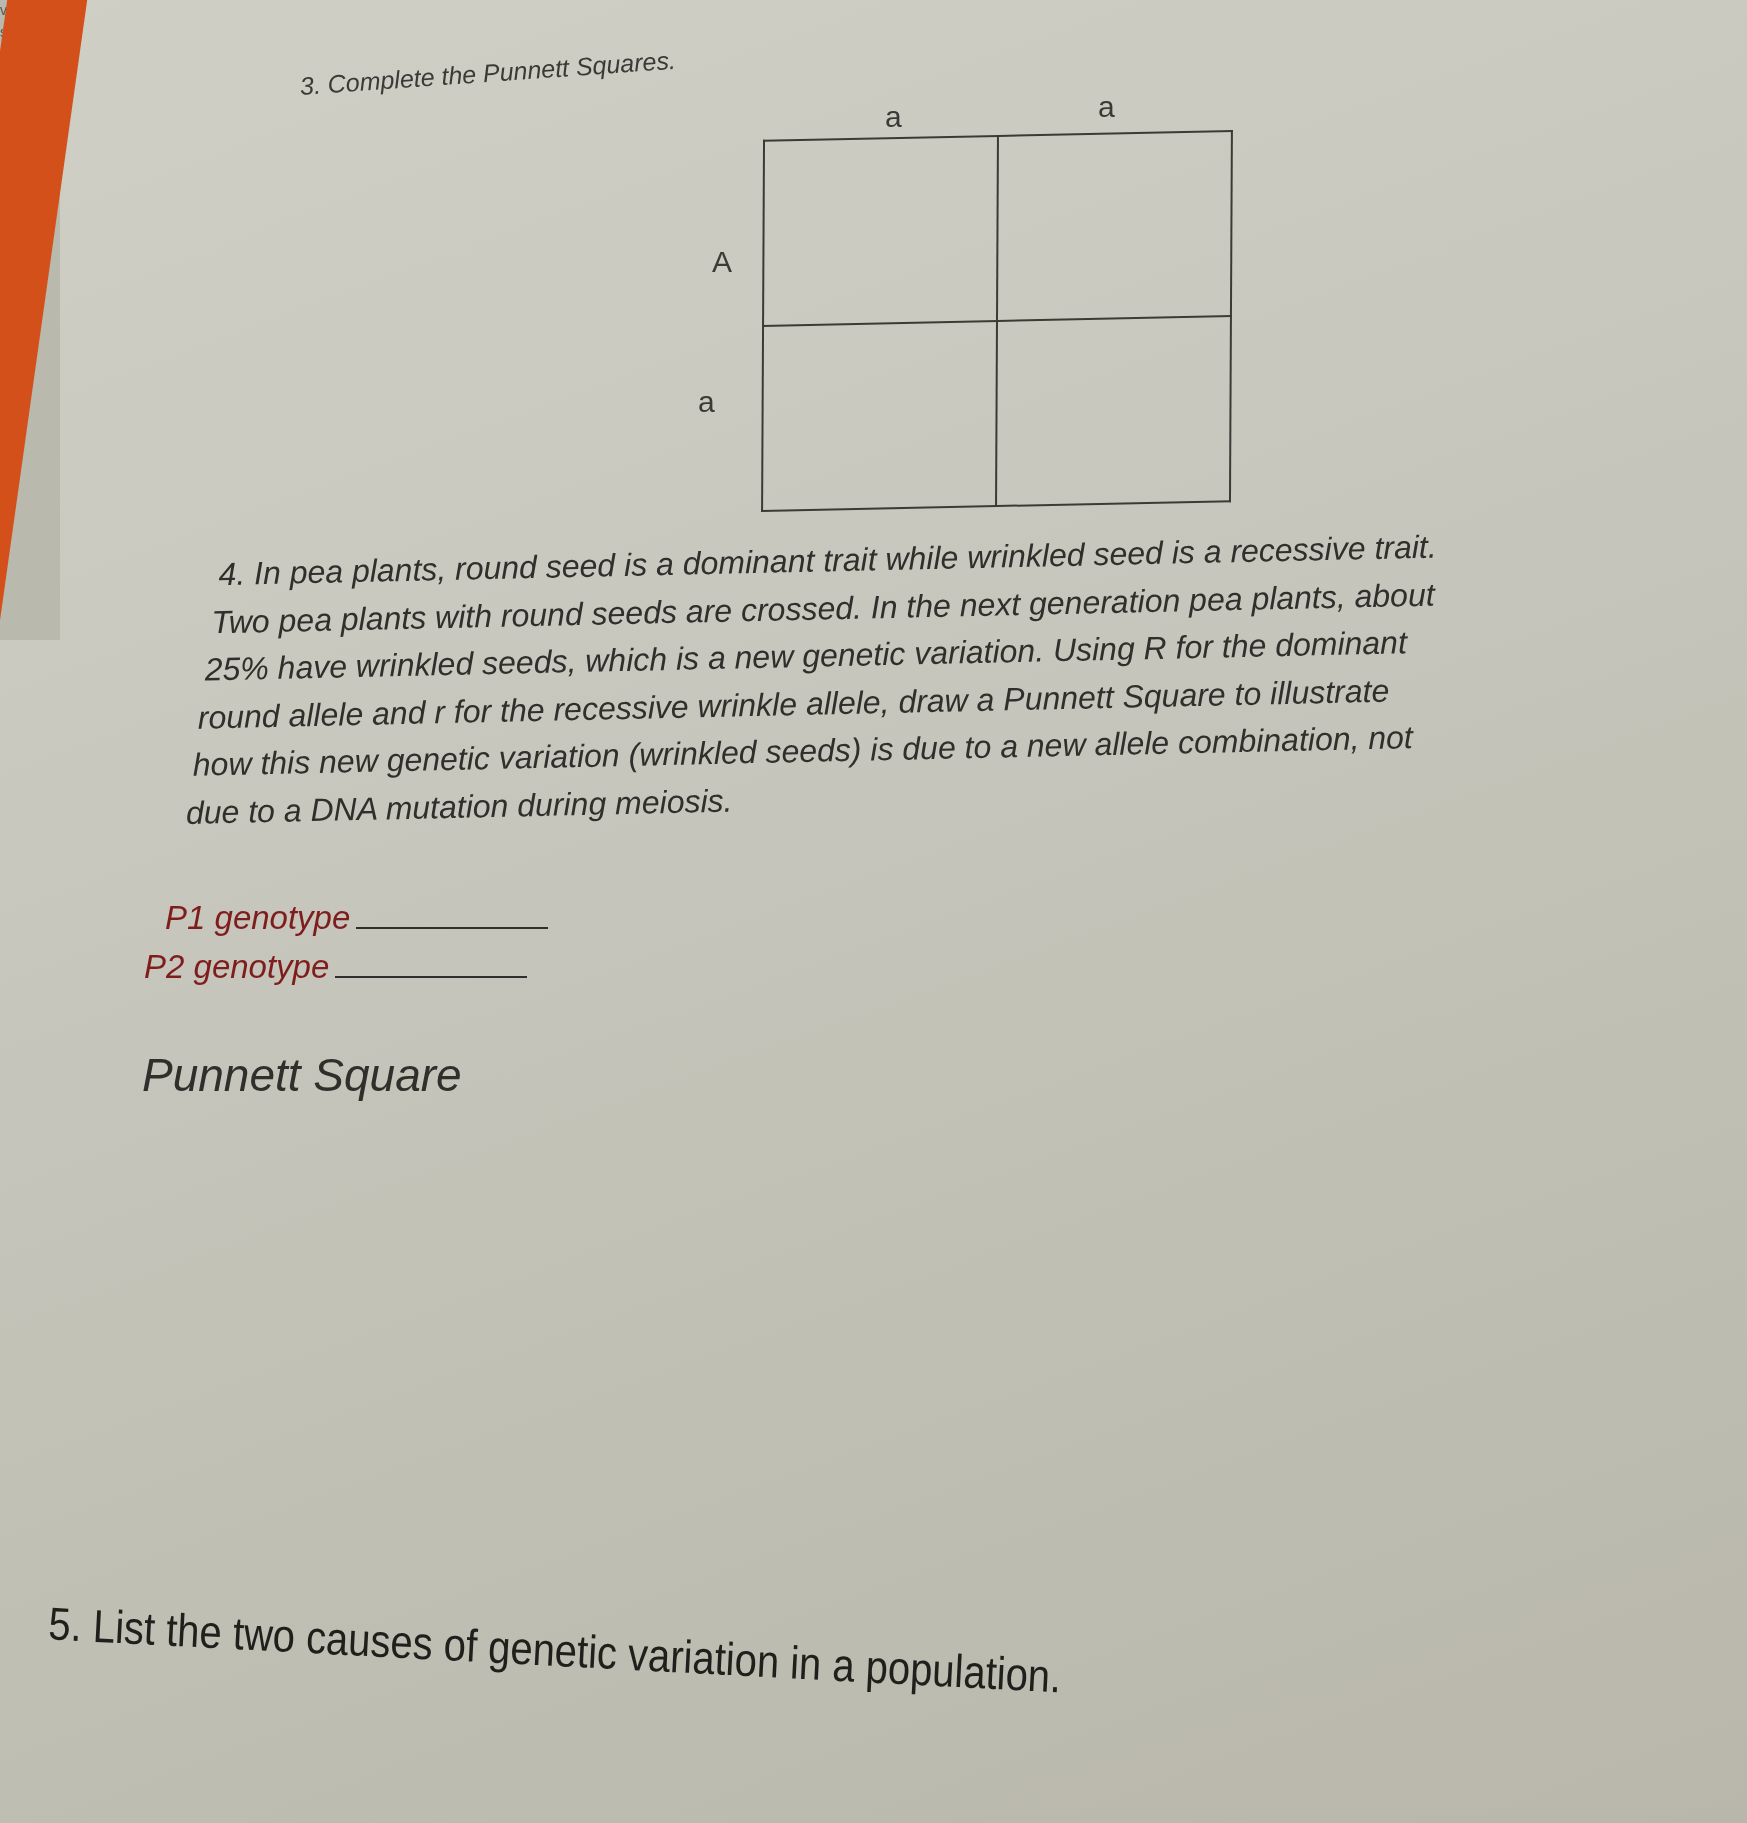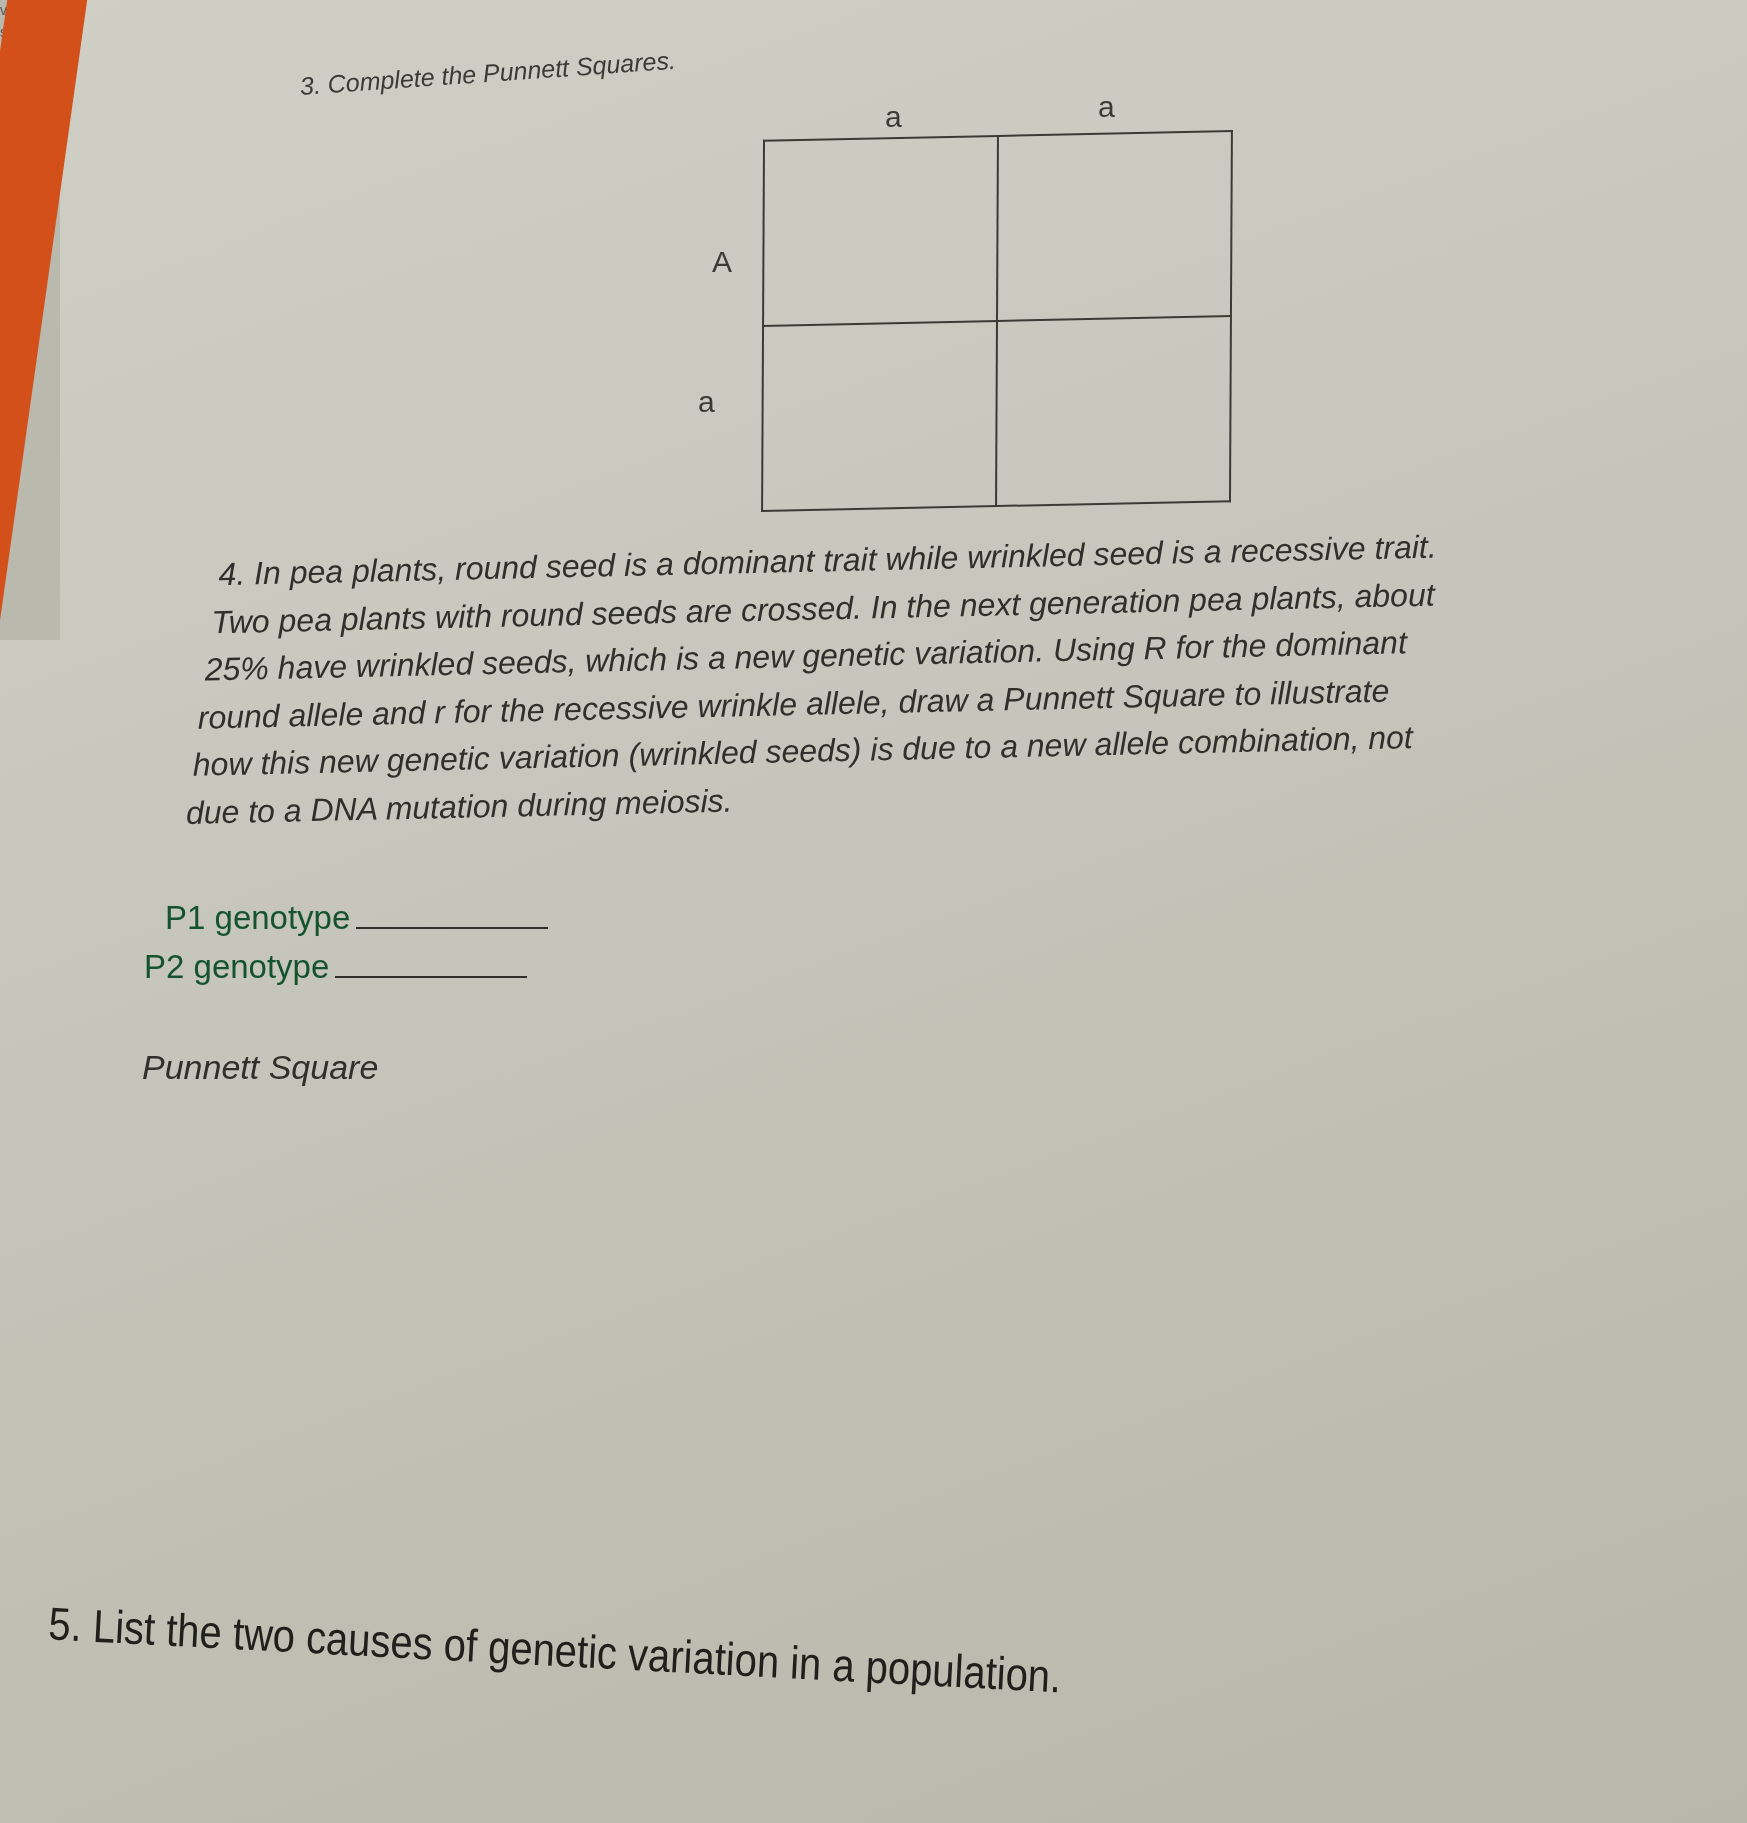--- a/index.html
+++ b/index.html
@@ -85,35 +85,36 @@
   .q4 .line { white-space: nowrap; display: block; }
   .q4 .l1 { margin-left: 38px; }
   .q4 .l2 { margin-left: 30px; }
   .q4 .l3 { margin-left: 22px; }
   .q4 .l4 { margin-left: 14px; }
   .q4 .l5 { margin-left: 8px; }
   .q4 .l6 { margin-left: 0px; }
   .genotype {
     position: absolute;
     font-size: 33px;
-    color: #14532d;
+    font-style: italic;
+    color: #7f1d1d;
     white-space: nowrap;
   }
   .blank {
     display: inline-block;
     width: 192px;
     border-bottom: 2.5px solid #2f2f2b;
     height: 30px;
     vertical-align: baseline;
     margin-left: 6px;
   }
   .ps-label {
     position: absolute;
     left: 142px; top: 1048px;
-    font-size: 34px;
+    font-size: 46px;
     font-style: italic;
     color: #2f2f2b;
     white-space: nowrap;
   }
   .q5 {
     position: absolute;
     left: 50px; top: 1598px;
     font-size: 40px;
     color: #1f1f1c;
     white-space: nowrap;

